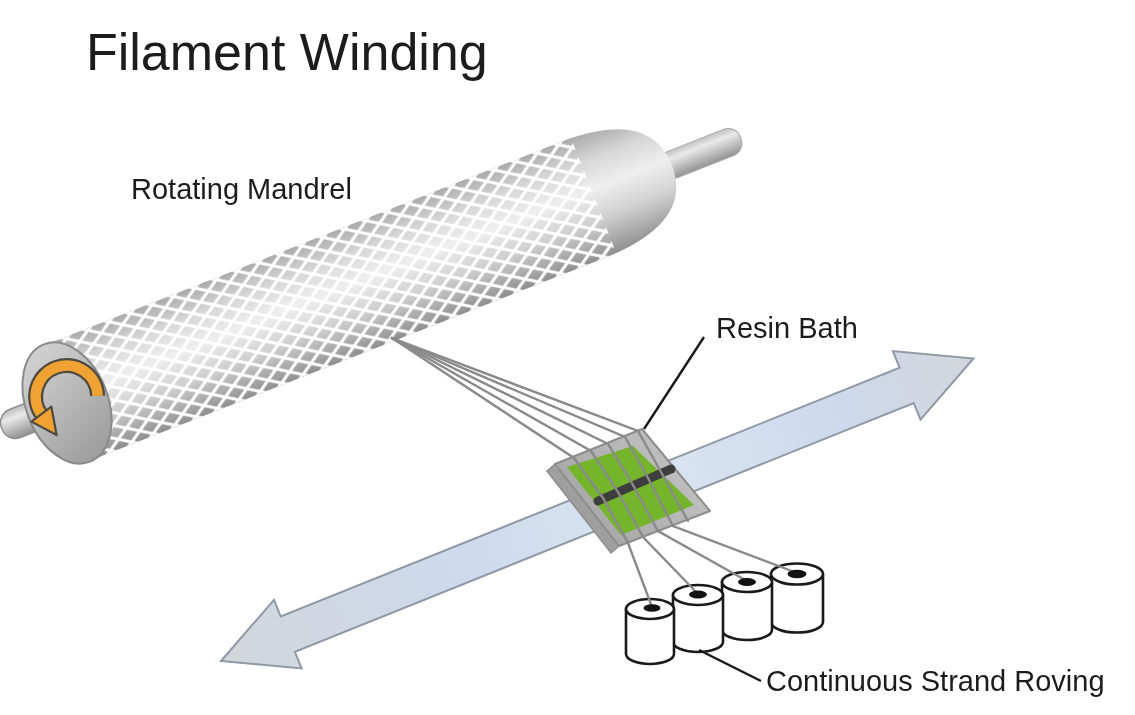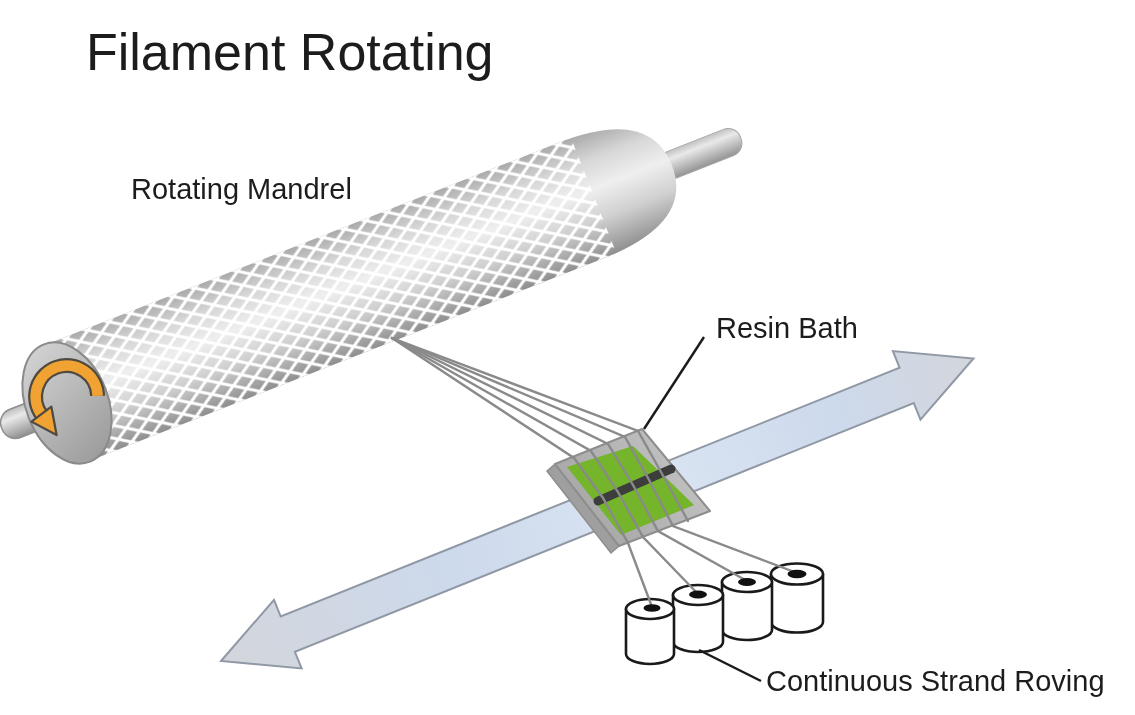--- a/index.html
+++ b/index.html
@@ -109,17 +109,17 @@
       <ellipse cx="652" cy="608" rx="8.5" ry="3.8" fill="#111111"></ellipse>
       <ellipse cx="698" cy="594.5" rx="9" ry="4" fill="#111111"></ellipse>
       <ellipse cx="747" cy="582" rx="9" ry="4" fill="#111111"></ellipse>
       <ellipse cx="797" cy="574" rx="9.5" ry="4.2" fill="#111111"></ellipse>
     </g>
 
     <line x1="704" y1="337" x2="644" y2="429" stroke-width="2.4" stroke="#1A1A1A"></line>
     <line x1="699" y1="650" x2="761" y2="681" stroke-width="2.4" stroke="#1A1A1A"></line>
   </svg>
 
-  <div class="label title">Filament Rotating</div>
+  <div class="label title">Filament Winding</div>
   <div class="label lbl-resin">Resin Bath</div>
   <div class="label lbl-mandrel">Rotating Mandrel</div>
   <div class="label lbl-roving">Continuous Strand Roving</div>
 </div>
 
 </body></html>

